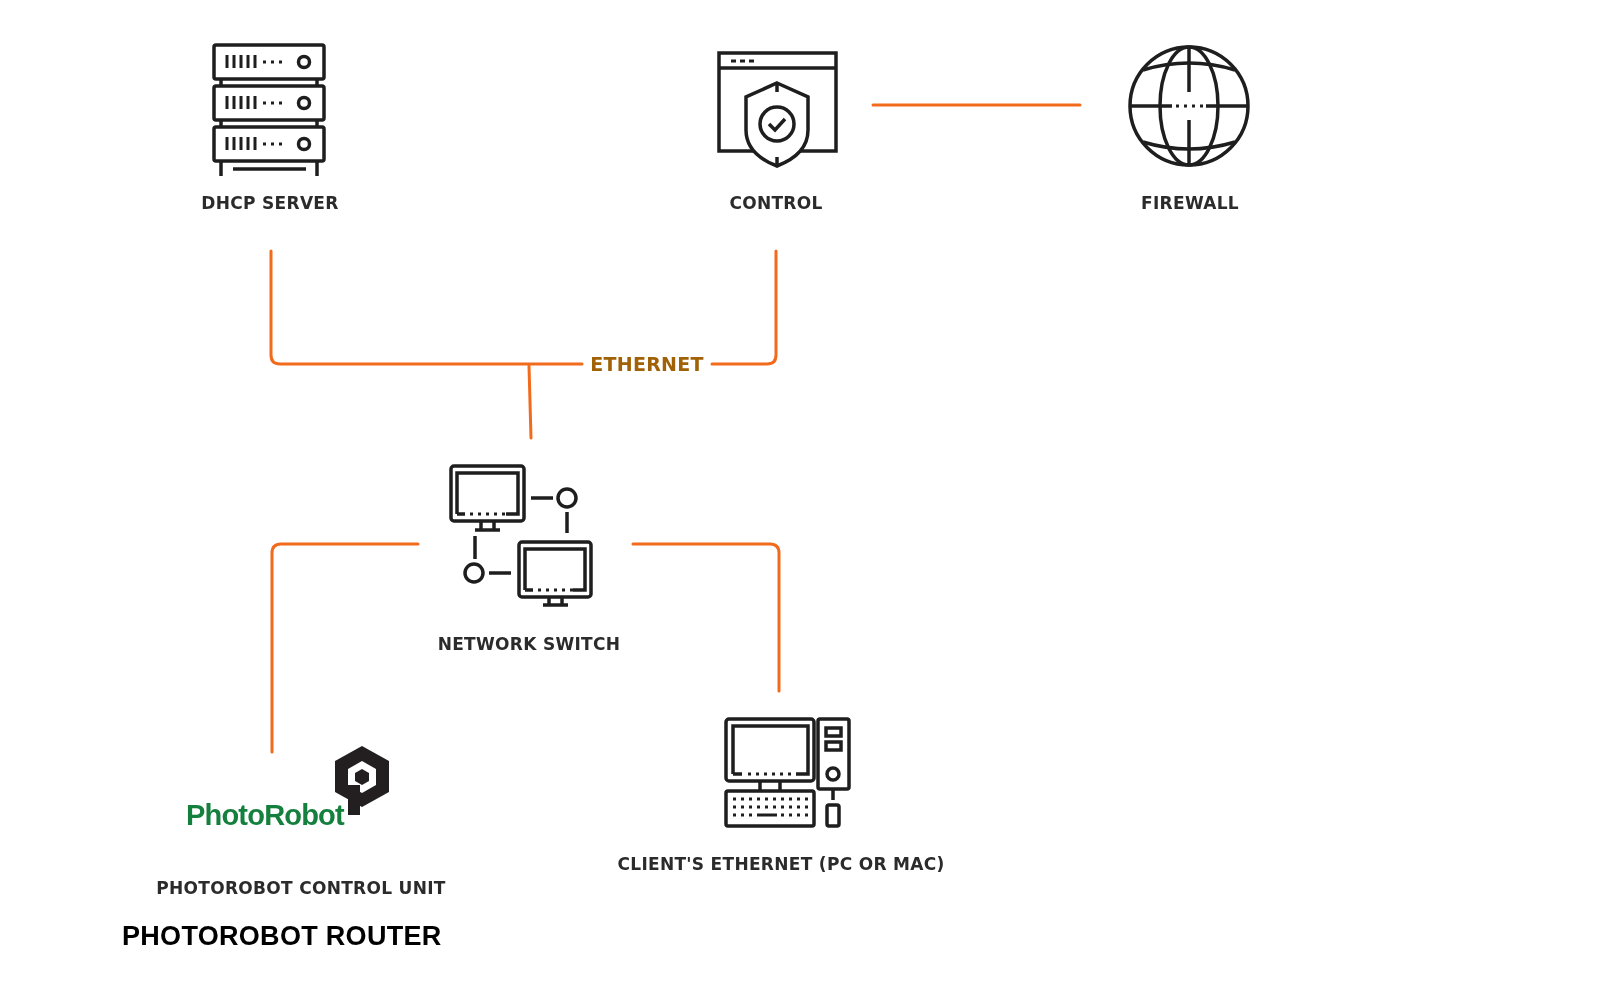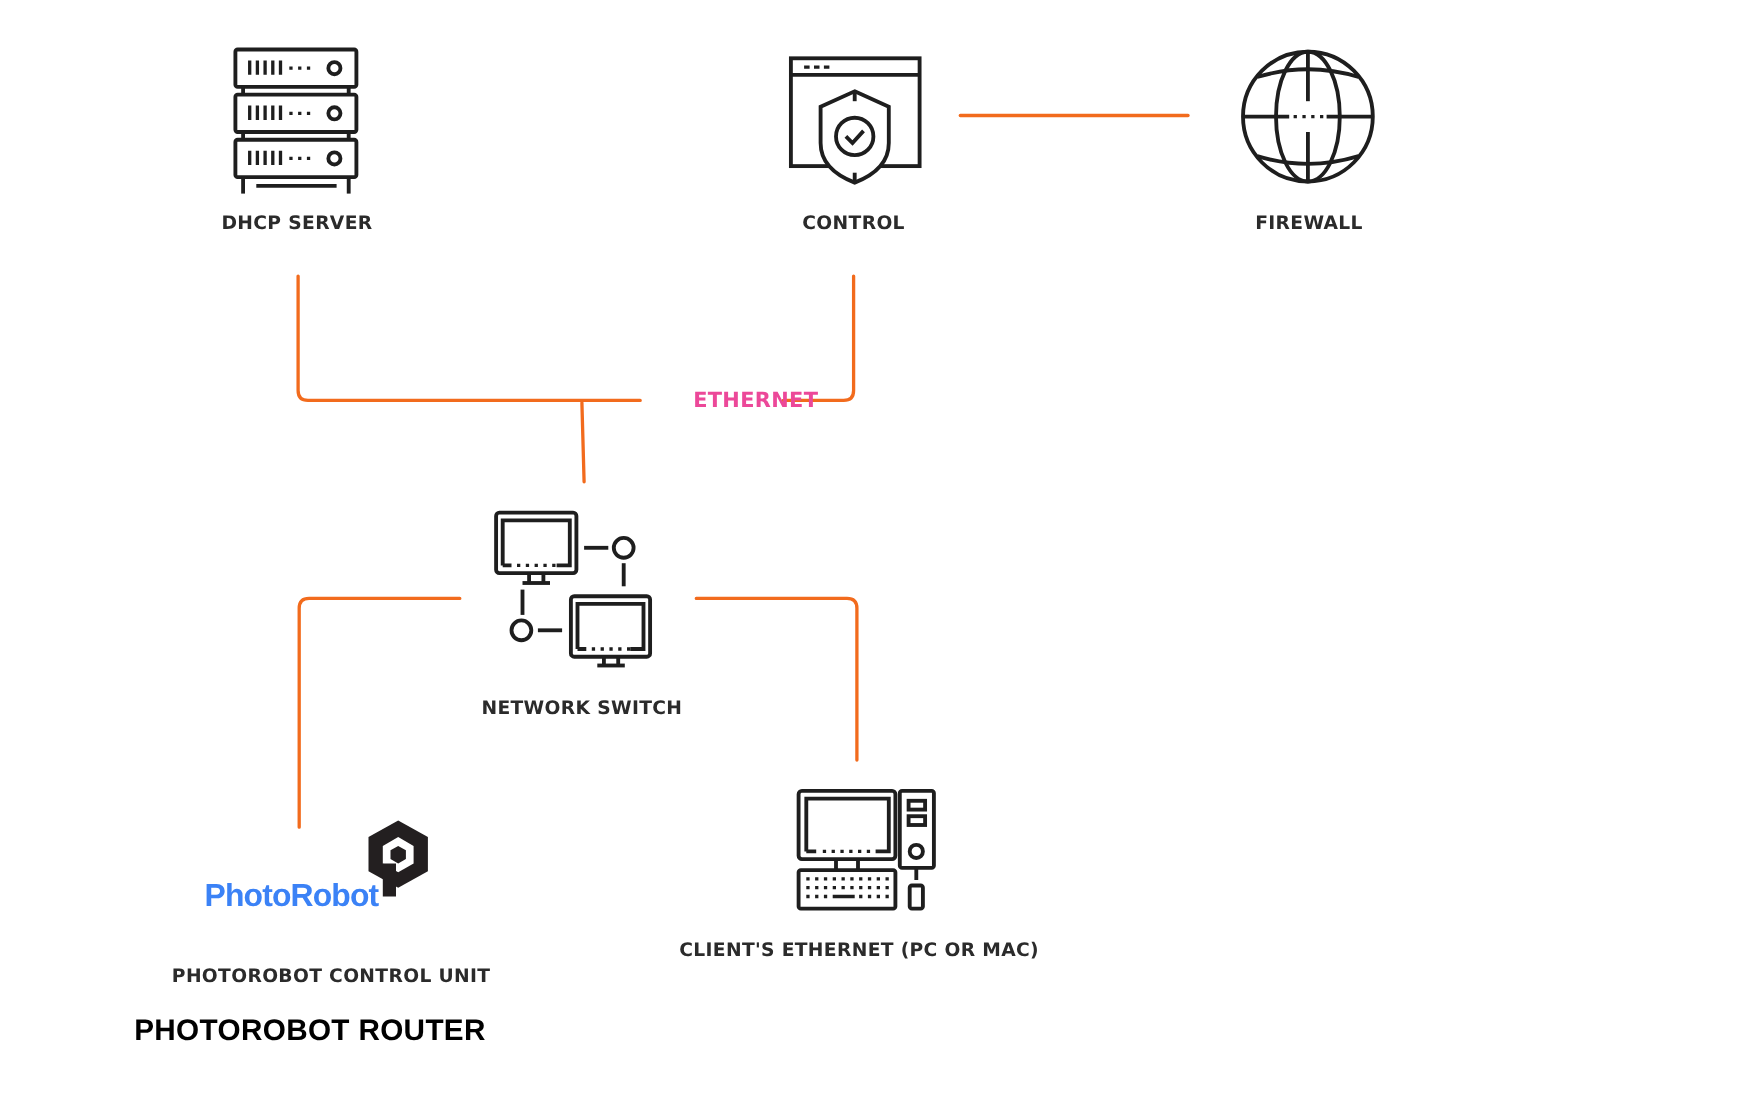--- a/index.html
+++ b/index.html
@@ -1,21 +1,21 @@
 <!DOCTYPE html>
 <html><head>
 <meta charset="utf-8">
 <style>
   html, body { margin: 0; padding: 0; background: #ffffff; }
   body { width: 1600px; height: 1000px; position: relative; overflow: hidden; font-family: "DejaVu Sans", sans-serif; }
   #diagram { position: absolute; left: 0; top: 0; width: 1600px; height: 1000px; }
   .lbl { position: absolute; font-family: "DejaVu Sans", sans-serif; font-weight: bold; font-size: 17px; color: #2b2b2b; letter-spacing: 0.3px; white-space: nowrap; transform: translateX(-50%); }
-  .lbl-orange { color: #ec4899; font-size: 19px; margin-left: 40px; }
+  .lbl-orange { color: #a16207; font-size: 19px; }
   .lbl-left { transform: none; font-family: "Liberation Sans", sans-serif; font-size: 27px; color: #000; }
-  .logo-text { position: absolute; font-family: "Liberation Sans", sans-serif; font-weight: bold; font-size: 29px; color: #3b82f6; letter-spacing: -0.8px; }
+  .logo-text { position: absolute; font-family: "Liberation Sans", sans-serif; font-weight: bold; font-size: 29px; color: #15803d; letter-spacing: -0.8px; }
 </style>
 </head>
 <body>
 
 <svg id="diagram" viewBox="0 0 1600 1000" xmlns="http://www.w3.org/2000/svg">
 
   <g fill="none" stroke="#f26b1d" stroke-width="3" stroke-linecap="round">
     <line x1="873" y1="105" x2="1080" y2="105"></line>
     <path d="M271 251 V355 Q271 364 280 364 H582"></path>
     <path d="M776 251 V355 Q776 364 767 364 H712"></path>

